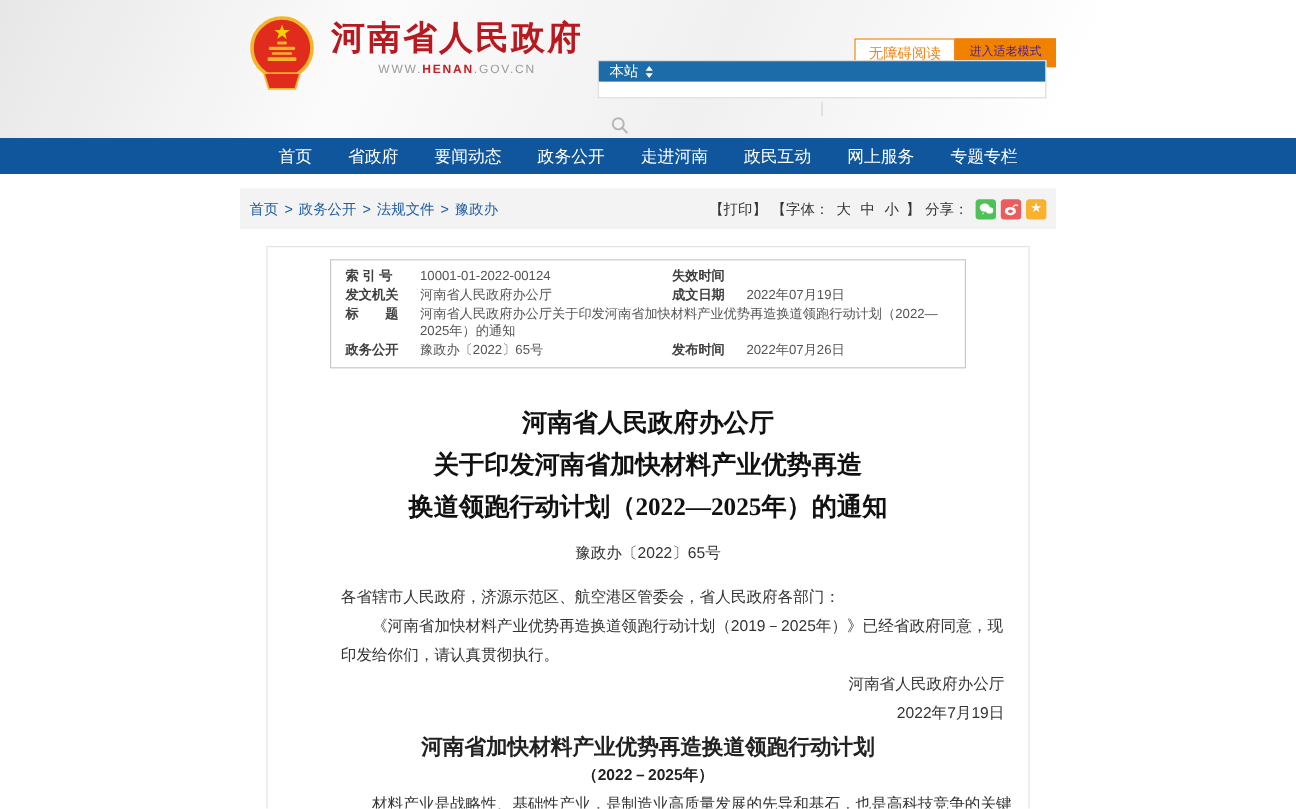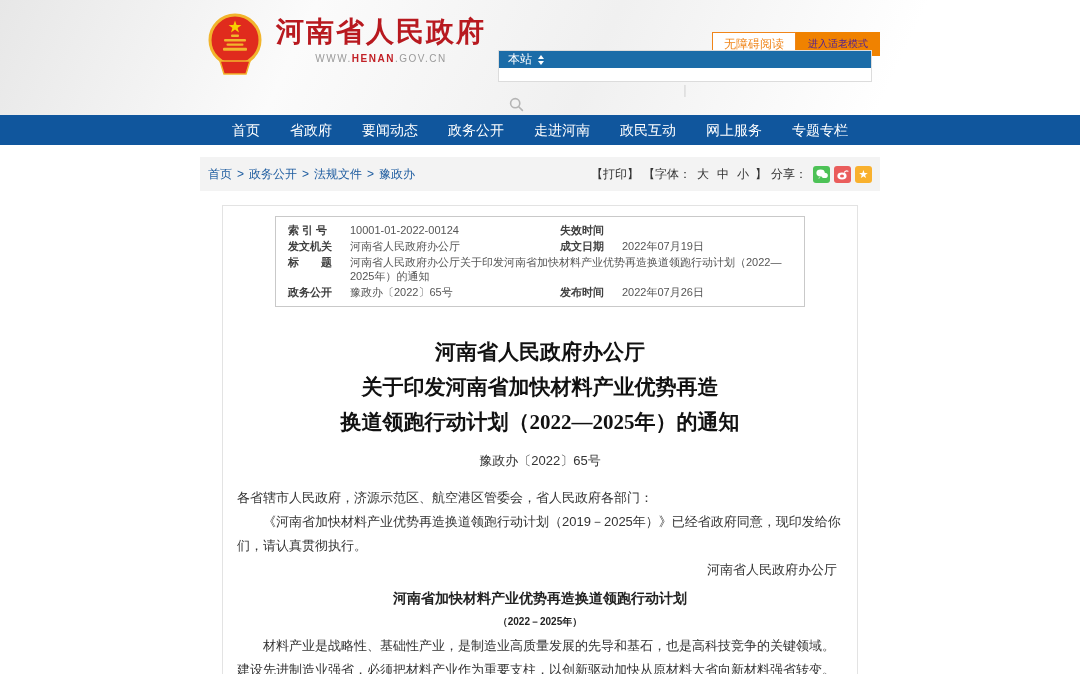--- a/index.html
+++ b/index.html
@@ -51,25 +51,25 @@
   .doc-box { width:636px; margin:14px auto 0; background:#fff; border:1px solid #e3e3e3; padding:10px 14px 60px; min-height:480px; }
   .meta-table { width:530px; margin:0 auto; border:1px solid #c9c9c9; padding:5px 12px 6px; font-size:11px; color:#555; }
   .meta-row { display:grid; grid-template-columns:62px 1fr 62px 170px; line-height:14px; padding:1px 0; }
   .meta-row.span { grid-template-columns:62px 1fr; }
   .meta-label { font-weight:bold; color:#404040; white-space:pre; }
   .meta-value { color:#555; }
 
   .doc-title { font-family:"Liberation Serif","DejaVu Serif",serif; font-weight:bold; font-size:21px; line-height:35px; text-align:center; color:#111; margin-top:28px; }
   .doc-number-line { text-align:center; font-size:13px; color:#333; margin-top:12px; }
   .doc-body { margin-top:16px; font-size:13px; line-height:24px; color:#333; }
-  .para { text-indent:2em; }
+  .para { text-indent:2em;margin-left:47px; }
   .salutation { text-indent:0; }
   .align-right { text-align:right; padding-right:6px; }
-  .plan-title { text-align:center; font-weight:bold; font-size:14px; margin-top:4px; color:#222; }
-  .plan-subtitle { text-align:center; font-weight:bold; font-size:10px; color:#222; }
+  .plan-title { text-align:center; font-weight:bold; font-size:18px; margin-top:4px; color:#222; }
+  .plan-subtitle { text-align:center; font-weight:bold; font-size:13px; color:#222; }
 </style>
 </head>
 <body>
 
 <div class="page">
 
   <div class="site-header">
     <div class="header-inner">
       <div class="logo-row">
         <svg class="emblem" viewBox="0 0 58 62">
@@ -197,20 +197,21 @@
       <div>关于印发河南省加快材料产业优势再造</div>
       <div>换道领跑行动计划（2022—2025年）的通知</div>
     </div>
 
     <div class="doc-number-line">豫政办〔2022〕65号</div>
 
     <div class="doc-body">
       <div class="para salutation">各省辖市人民政府，济源示范区、航空港区管委会，省人民政府各部门：</div>
       <div class="para">《河南省加快材料产业优势再造换道领跑行动计划（2019－2025年）》已经省政府同意，现印发给你们，请认真贯彻执行。</div>
       <div class="align-right">河南省人民政府办公厅</div>
+      <div class="align-right">2022年7月19日</div>
       <div class="plan-title">河南省加快材料产业优势再造换道领跑行动计划</div>
       <div class="plan-subtitle">（2022－2025年）</div>
       <div class="para">材料产业是战略性、基础性产业，是制造业高质量发展的先导和基石，也是高科技竞争的关键领域。建设先进制造业强省，必须把材料产业作为重要支柱，以创新驱动加快从原材料大省向新材料强省转变。为贯彻落实省委、省政府部署，推动材料产业优势再造和换道领跑，制定本行动计划。</div>
 
     </div>
   </div>
 
 </div>
 
 </body></html>

